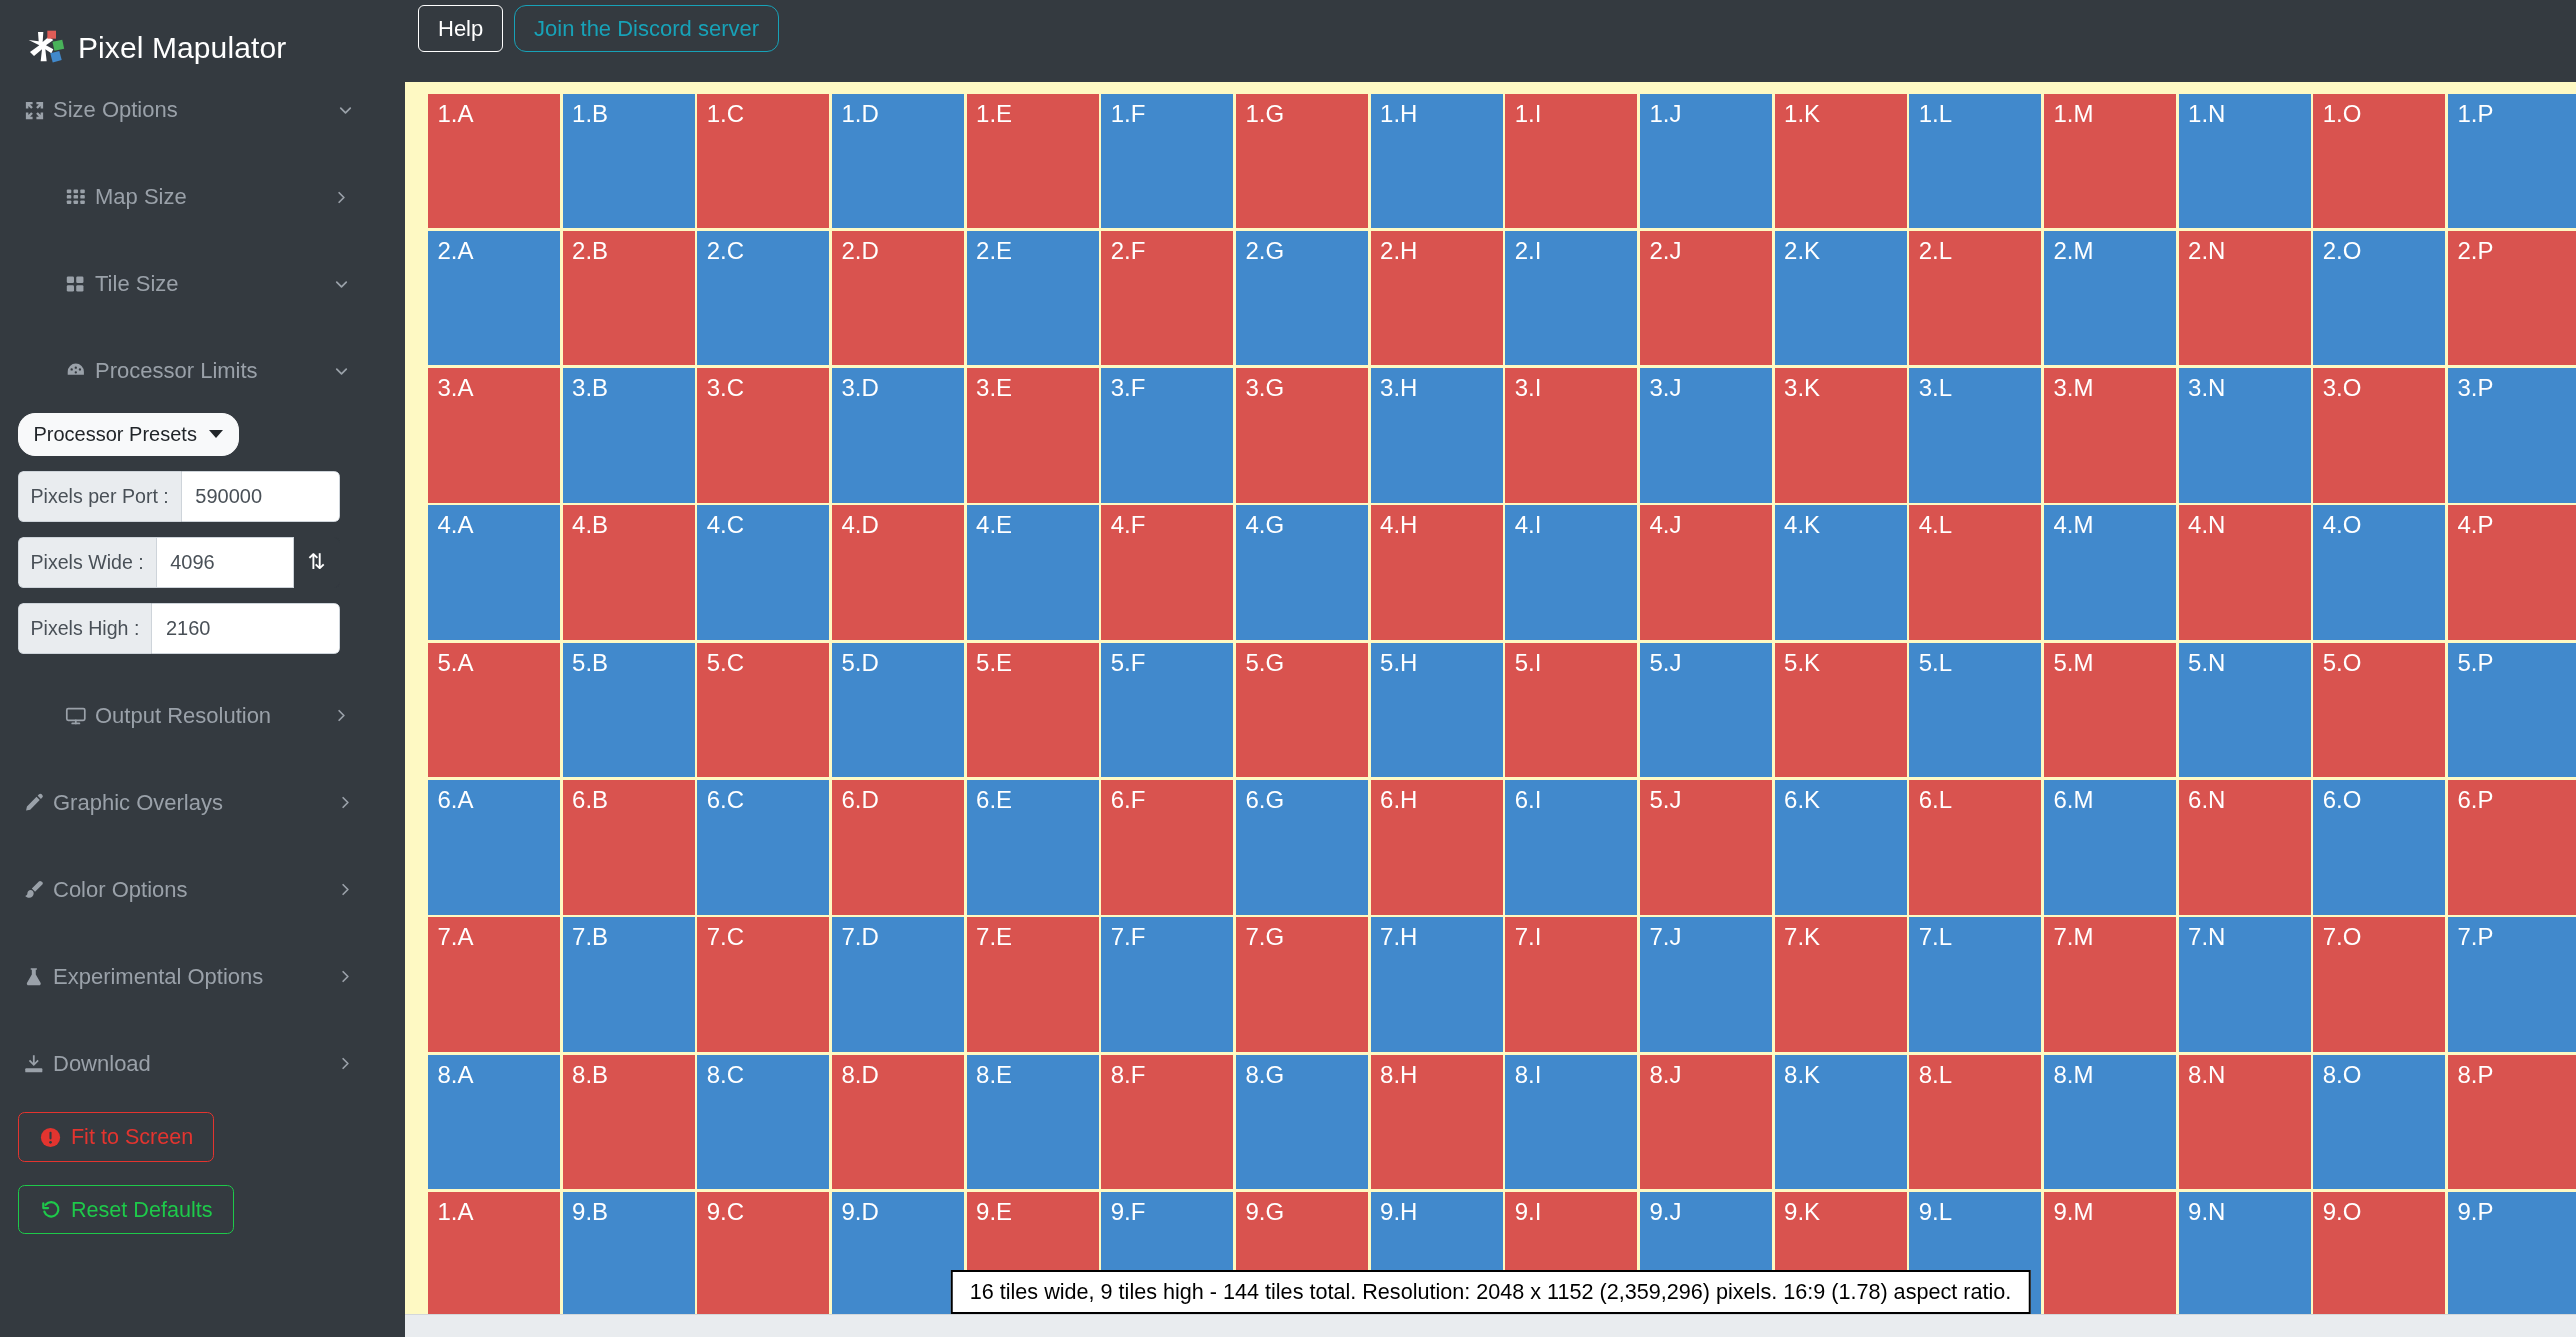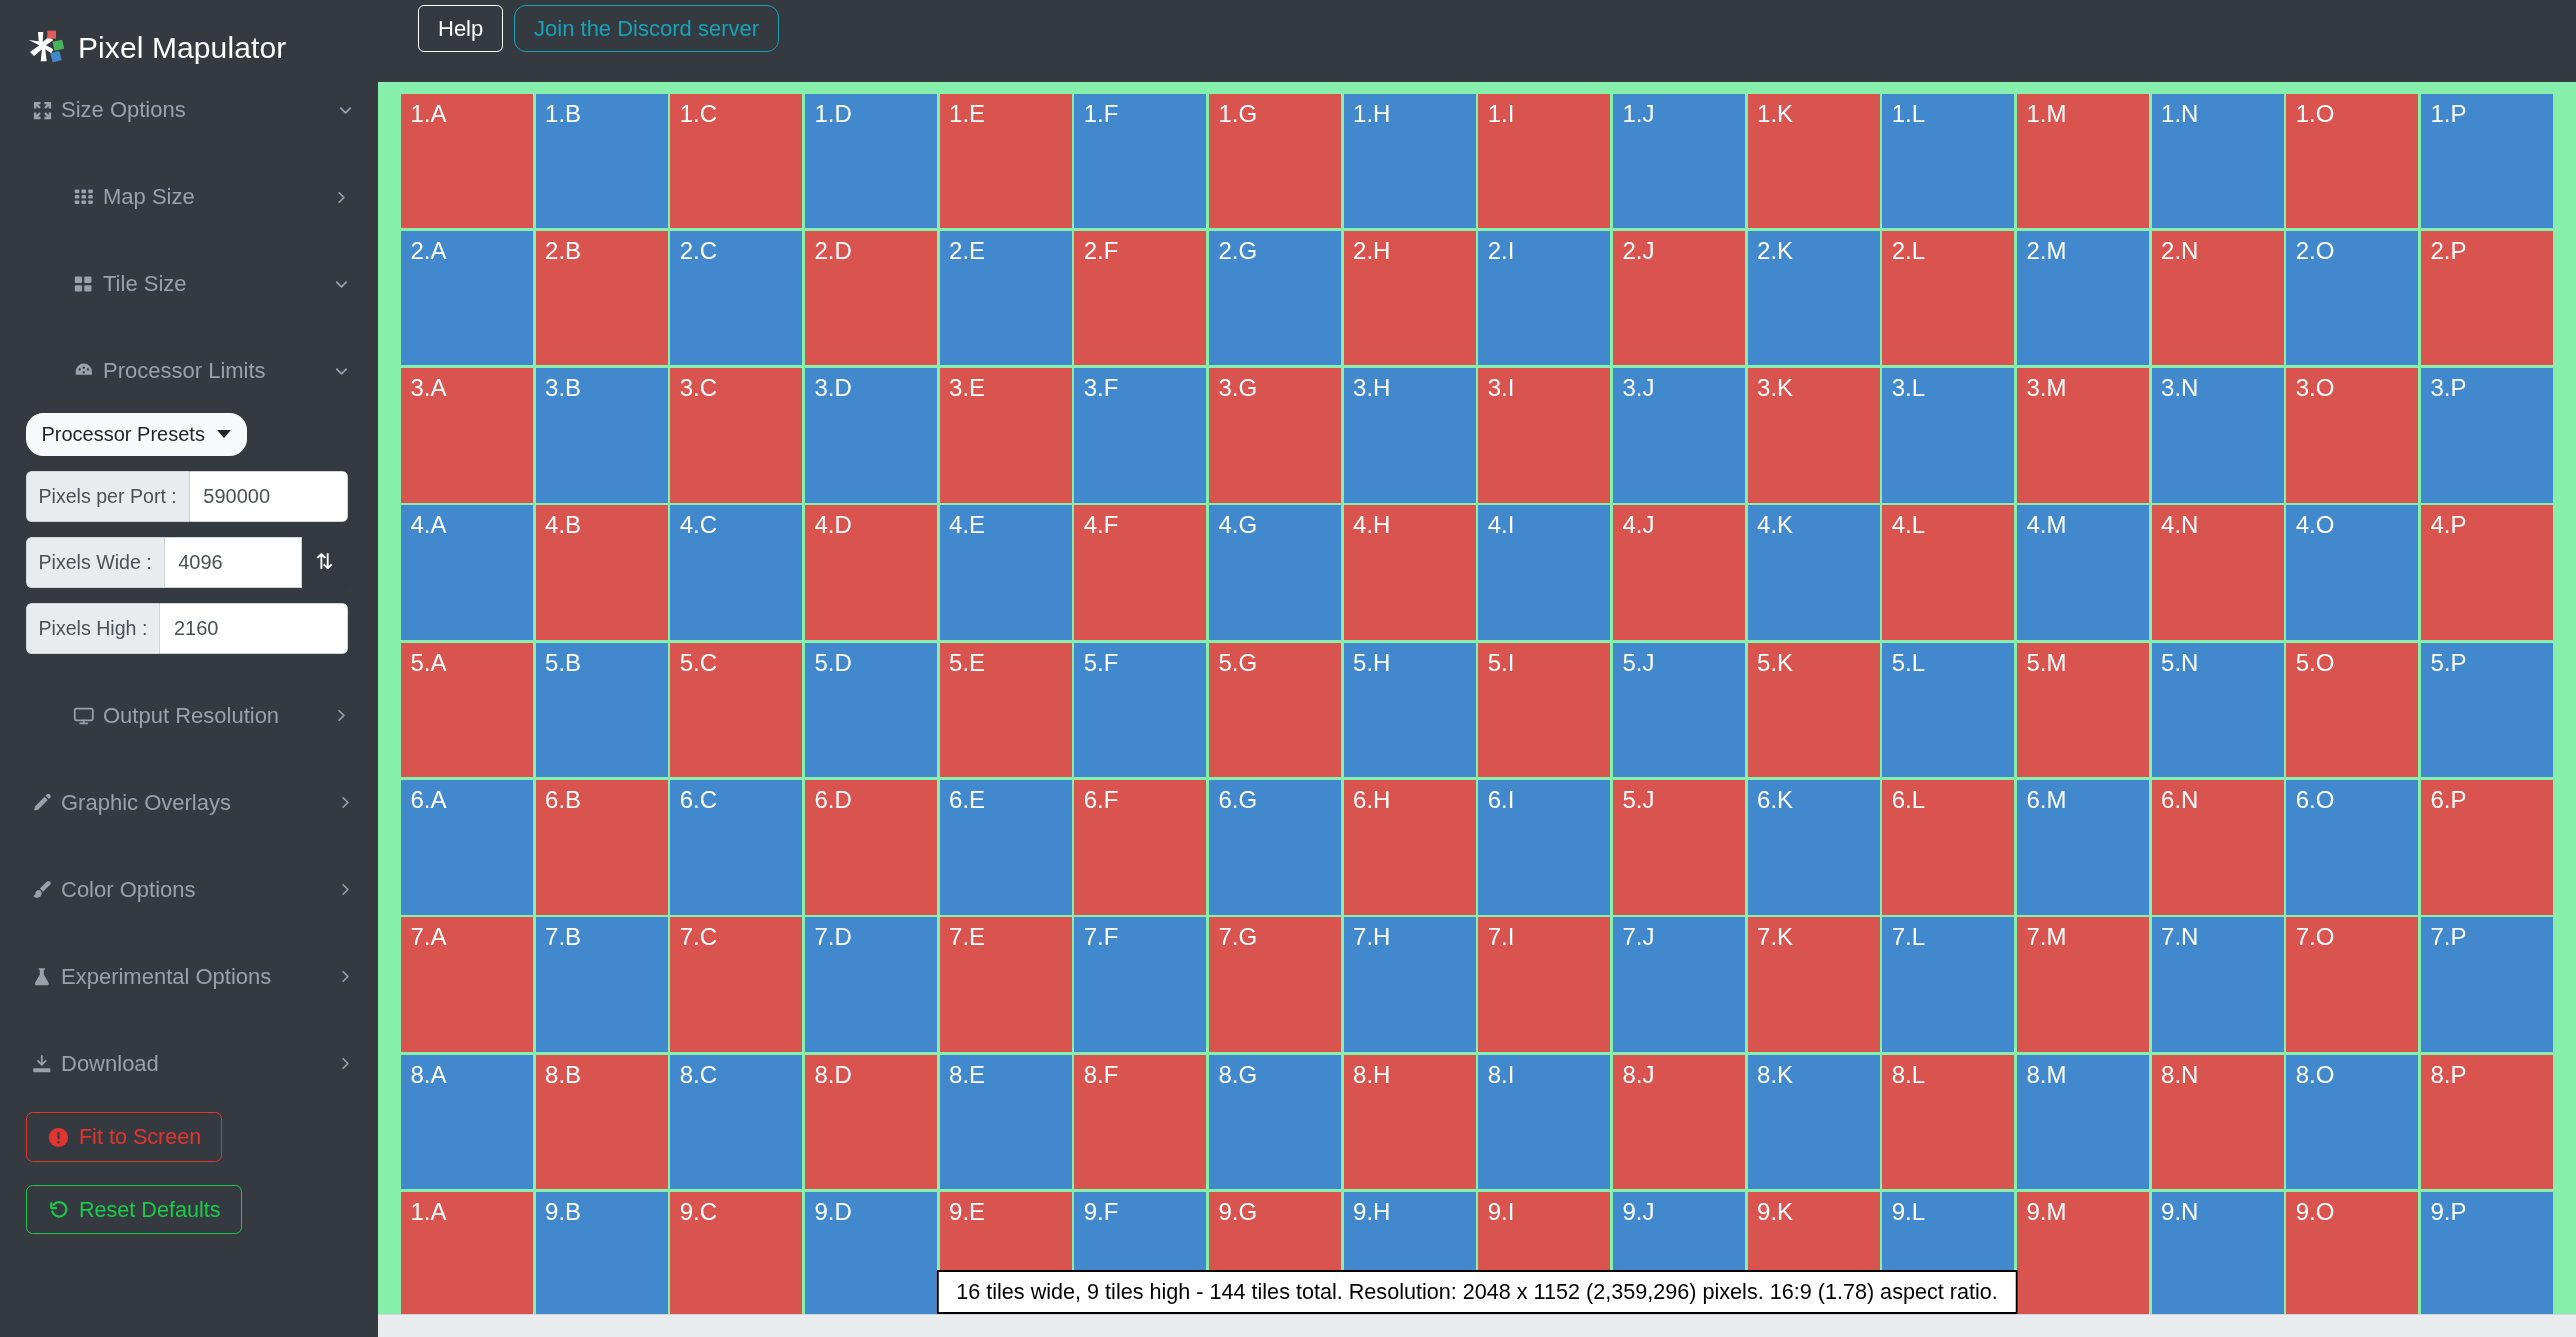--- a/index.html
+++ b/index.html
@@ -27,21 +27,21 @@
   }
   .brand-logo { width: 40px; height: 38px; flex: 0 0 40px; }
   .brand-title {
     color: #ffffff;
     font-size: 30px;
     font-weight: 400;
     letter-spacing: 0.1px;
     white-space: nowrap;
   }
 
-  .nav { margin-top: 15px; margin-left: 8px; }
+  .nav { margin-top: 15px; }
 
   .nav-row {
     display: flex; align-items: center;
     height: 38px;
     color: #9aa1a9;
     font-size: 22px;
     font-weight: 400;
     cursor: pointer;
     user-select: none;
     padding-right: 23px;
@@ -170,24 +170,25 @@
     border: 1.3px solid #17a2b8;
     border-radius: 12px;
     font-size: 22px;
     padding: 9.4px 19px;
     cursor: pointer;
     font-family: "Liberation Sans", sans-serif;
   }
 
   .canvas {
     flex: 1 1 auto;
-    background: #86efac;
+    background: #fef9c3;
     position: relative;
     overflow: hidden;
     padding: 16px;
+    margin-left: 27px;
   }
 
   .tile-grid {
     position: absolute;
     left: 23px; top: 11.5px;
     width: 2152px;
     height: 1233px;
     display: grid;
     grid-template-columns: repeat(16, 1fr);
     grid-template-rows: repeat(9, 1fr);

